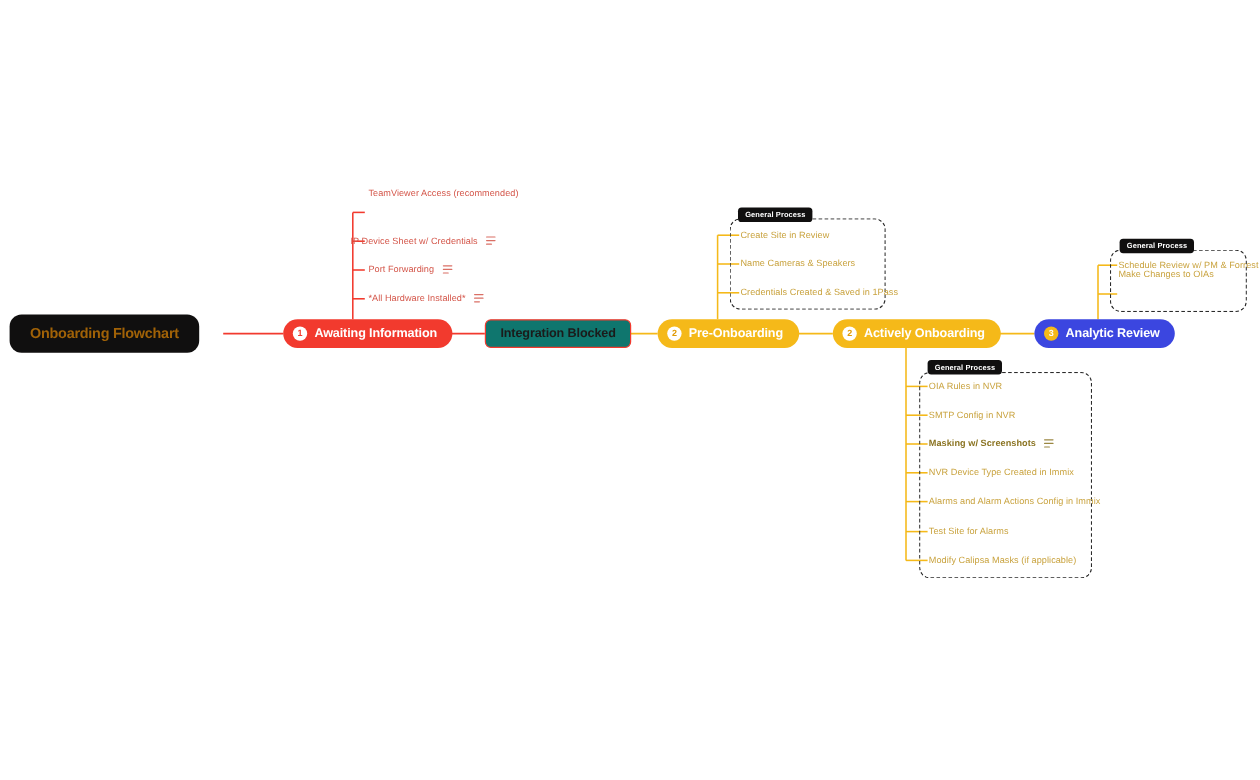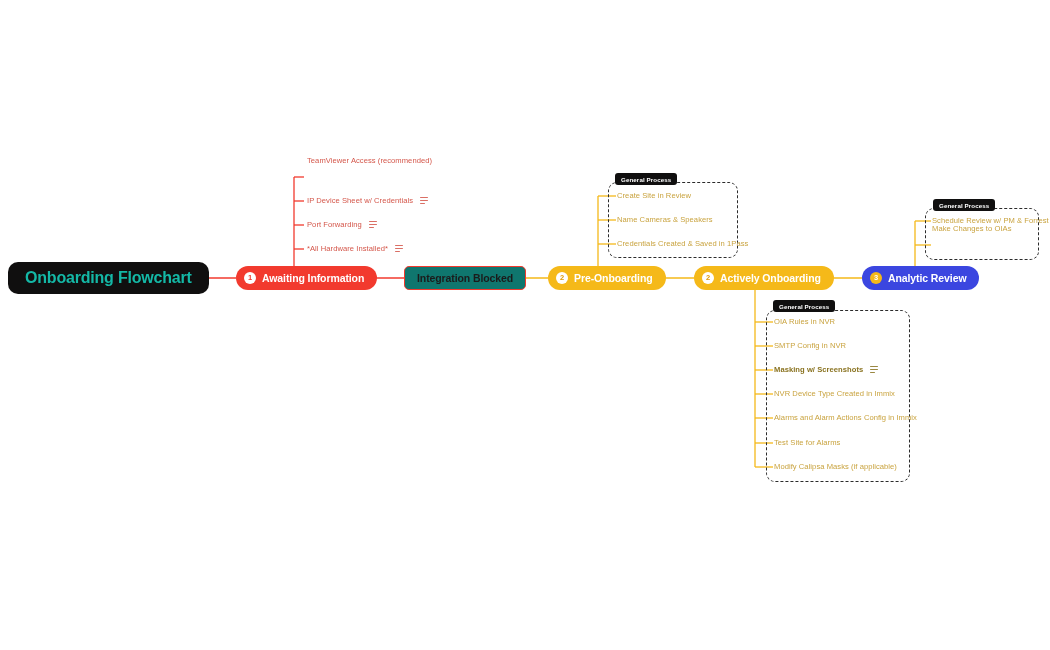--- a/index.html
+++ b/index.html
@@ -41,22 +41,22 @@
     white-space: nowrap;
     border-radius: 999px;
   }
 
   .node-root {
     left: 8px;
     top: 262px;
     height: 32px;
     padding: 0 17px;
     background: #100f0f;
-    color: #14b8a6;
-    font-size: 16px;
+    color: #a16207;
+    font-size: 12px;
     font-weight: bold;
     letter-spacing: -0.2px;
     border-radius: 10px;
   }
 
   .node-stage {
     height: 24px;
     padding: 0 13px 0 8px;
     gap: 6px;
     font-size: 10.5px;
@@ -226,21 +226,21 @@
   </div>
 
   <div class="node node-stage node-blue">
     <span class="badge badge-on-blue">3</span>
     <span>Analytic Review</span>
   </div>
 
   <div class="leaf leaf-red" style="left:307px; top:156px;">
     <span>TeamViewer Access (recommended)</span>
   </div>
-  <div class="leaf leaf-red" style="left:307px; top:196px;">
+  <div class="leaf leaf-red" style="left:292px; top:196px;">
     <span>IP Device Sheet w/ Credentials</span>
     <span class="note-icon">
         <i></i>
         <i></i>
         <i></i>
       </span>
   </div>
   <div class="leaf leaf-red" style="left:307px; top:220px;">
     <span>Port Forwarding</span>
     <span class="note-icon">

